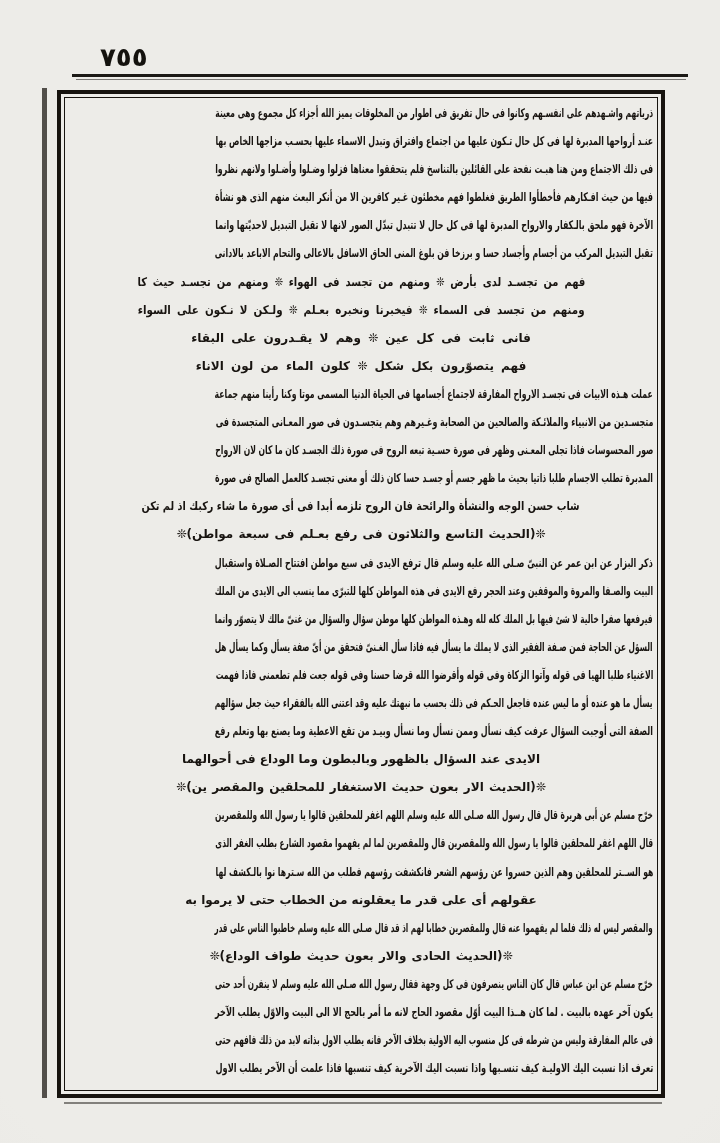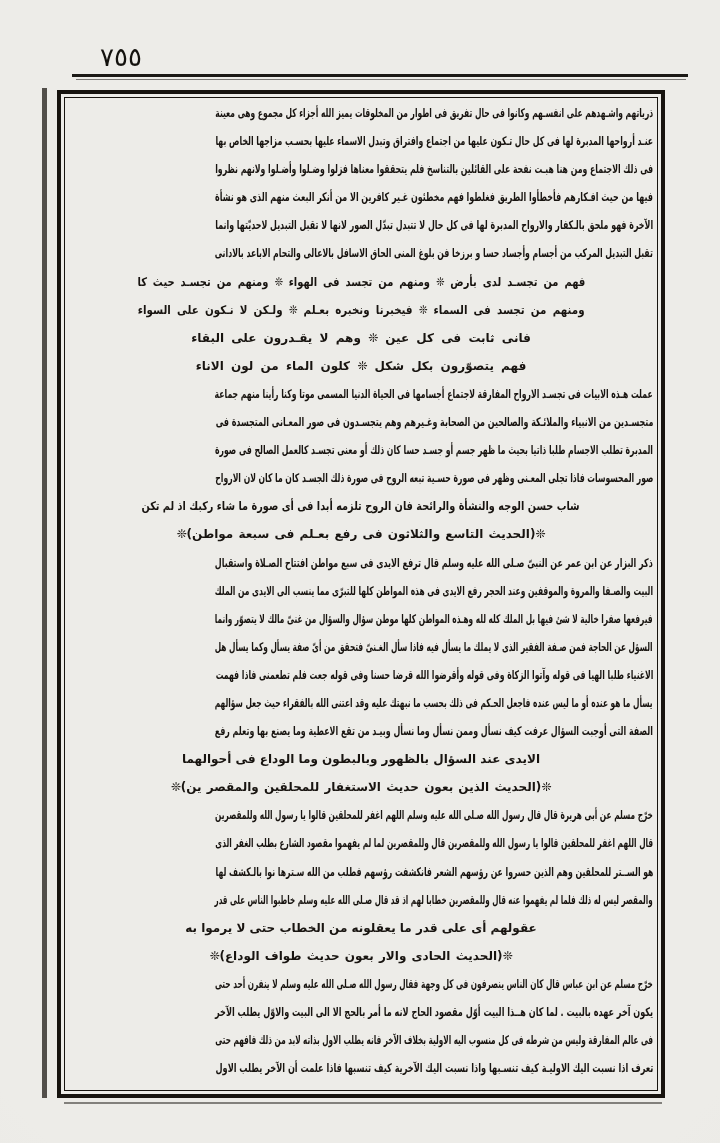--- a/index.html
+++ b/index.html
@@ -4,21 +4,21 @@
 <style>
   html,body{margin:0;padding:0;}
   body{
     width:720px;height:1143px;position:relative;overflow:hidden;
     background:radial-gradient(140% 120% at 50% 45%, #edece8 55%, #e1e0dc 100%);
     font-family:"DejaVu Sans", sans-serif;
     color:#1a1712;
   }
   .page-number{
     position:absolute;top:42px;left:100px;direction:rtl;
-    font-size:26px;font-weight:normal;letter-spacing:3px;color:#14120e;
+    font-size:26px;font-weight:bold;letter-spacing:3px;color:#14120e;
   }
   .head-rule{
     position:absolute;top:74px;left:72px;width:616px;height:3px;background:#1c1a16;
   }
   .head-rule::after{
     content:"";position:absolute;top:5px;left:4px;right:2px;height:1px;background:rgba(28,26,22,.55);
   }
   .binding-rule{
     position:absolute;top:88px;left:42px;width:5px;height:1010px;background:#2b2822;opacity:.8;
   }
@@ -64,38 +64,38 @@
       <div class="line body"><span style="transform: scaleX(0.646733);">فى ذلك الاجتماع ومن هنا هبـت نفحة على القائلين بالتناسخ فلم يتحققوا معناها فزلوا وضـلوا وأضـلوا ولانهم نظروا</span></div>
       <div class="line body"><span style="transform: scaleX(0.661382);">فيها من حيث افـكارهم فأخطأوا الطريق فغلطوا فهم مخطئون غـير كافرين الا من أنكر البعث منهم الذى هو نشأة</span></div>
       <div class="line body"><span style="transform: scaleX(0.658399);">الآخرة فهو ملحق بالـكفار والارواح المدبرة لها فى كل حال لا تتبدل تبدّل الصور لانها لا تقبل التبديل لاحديّتها وانما</span></div>
       <div class="line body"><span style="transform: scaleX(0.645304);">تقبل التبديل المركب من أجسام وأجساد حسا و برزخا فن بلوغ المنى الحاق الاسافل بالاعالى والتحام الاباعد بالادانى</span></div>
       <div class="line poem"><span style="transform: scaleX(0.828369); transform-origin: center center;">فهم من تجسـد لدى بأرض ❊ ومنهم من تجسد فى الهواء ❊ ومنهم من تجسـد حيث كا</span></div>
       <div class="line poem"><span style="transform: scaleX(0.858824); transform-origin: center center;">ومنهم من تجسد فى السماء ❊ فيخبرنا ونخبره بعـلم ❊ ولـكن لا نـكون على السواء</span></div>
       <div class="line poem"><span>فانى ثابت فى كل عين ❊ وهم لا يقـدرون على البقاء</span></div>
       <div class="line poem"><span>فهم يتصوّرون بكل شكل ❊ كلون الماء من لون الاناء</span></div>
       <div class="line body"><span style="transform: scaleX(0.641758);">عملت هـذه الابيات فى تجسـد الارواح المفارقة لاجتماع أجسامها فى الحياة الدنيا المسمى موتا وكنا رأينا منهم جماعة</span></div>
       <div class="line body"><span style="transform: scaleX(0.662883);">متجسـدين من الانبياء والملائـكة والصالحين من الصحابة وغـيرهم وهم يتجسـدون فى صور المعـانى المتجسدة فى</span></div>
+      <div class="line body"><span style="transform: scaleX(0.638251);">صور المحسوسات فاذا تجلى المعـنى وظهر فى صورة حسـية تبعه الروح فى صورة ذلك الجسـد كان ما كان لان الارواح</span></div>
       <div class="line body"><span style="transform: scaleX(0.643172);">المدبرة تطلب الاجسام طلبا ذاتيا بحيث ما ظهر جسم أو جسـد حسا كان ذلك أو معنى تجسـد كالعمل الصالح فى صورة</span></div>
-      <div class="line body"><span style="transform: scaleX(0.638251);">صور المحسوسات فاذا تجلى المعـنى وظهر فى صورة حسـية تبعه الروح فى صورة ذلك الجسـد كان ما كان لان الارواح</span></div>
       <div class="line center"><span style="transform: scaleX(0.809986); transform-origin: center center;">شاب حسن الوجه والنشأة والرائحة فان الروح تلزمه أبدا فى أى صورة ما شاء ركبك اذ لم تكن</span></div>
       <div class="line heading"><span>❊(الحديث التاسع والثلاثون فى رفع بعـلم فى سبعة مواطن)❊</span></div>
       <div class="line body"><span style="transform: scaleX(0.662883);">ذكر البزار عن ابن عمر عن النبىّ صـلى الله عليه وسلم قال ترفع الايدى فى سبع مواطن افتتاح الصـلاة واستقبال</span></div>
       <div class="line body"><span style="transform: scaleX(0.628633);">البيت والصـفا والمروة والموقفين وعند الحجر  رفع الايدى فى هذه المواطن كلها للتبرّى مما ينسب الى الايدى من الملك</span></div>
       <div class="line body"><span style="transform: scaleX(0.615385);">فيرفعها صفرا خالية لا شئ فيها بل الملك كله لله وهـذه المواطن كلها موطن سؤال والسؤال من غنىّ مالك لا يتصوّر وانما</span></div>
       <div class="line body"><span style="transform: scaleX(0.617989);">السؤل عن الحاجة فمن صـفة الفقير الذى لا يملك ما يسأل فيه فاذا سأل الغـنىّ فتحقق من أىّ صفة يسأل وكما يسأل هل</span></div>
       <div class="line body"><span style="transform: scaleX(0.642464);">الاغنياء طلبا الهيا فى قوله  وآتوا الزكاة  وفى قوله  وأقرضوا الله قرضا حسنا  وفى قوله جعت فلم تطعمنى فاذا فهمت</span></div>
       <div class="line body"><span style="transform: scaleX(0.620616);">يسأل ما هو عنده أو ما ليس عنده فاجعل الحـكم فى ذلك بحسب ما نبهتك عليه وقد اعتنى الله بالفقراء حيث جعل سؤالهم</span></div>
       <div class="line body"><span style="transform: scaleX(0.656918);">الصفة التى أوجبت السؤال عرفت كيف نسأل وممن نسأل وما نسأل وبيـد من تقع الاعطية وما يصنع بها وتعلم رفع</span></div>
       <div class="line center"><span>الايدى عند السؤال بالظهور وبالبطون وما الوداع فى أحوالهما</span></div>
-      <div class="line heading"><span>❊(الحديث الذين بعون حديث الاستغفار للمحلقين والمقصر ين)❊</span></div>
+      <div class="line heading"><span>❊(الحديث الار بعون حديث الاستغفار للمحلقين والمقصر ين)❊</span></div>
       <div class="line body"><span style="transform: scaleX(0.616684);">خرّج مسلم عن أبى هريرة قال قال رسول الله صـلى الله عليه وسلم اللهم اغفر للمحلقين قالوا يا رسول الله وللمقصرين</span></div>
       <div class="line body"><span style="transform: scaleX(0.614737);">قال اللهم اغفر للمحلقين قالوا يا رسول الله وللمقصرين قال وللمقصرين لما لم يفهموا مقصود الشارع بطلب الغفر الذى</span></div>
       <div class="line body"><span style="transform: scaleX(0.644592);">هو الســتر للمحلقين وهم الذين حسروا عن رؤسهم الشعر فانكشفت رؤسهم فطلب من الله سـترها نوا بالـكشف لها</span></div>
+      <div class="line center"><span>عقولهم أى على قدر ما يعقلونه من الخطاب حتى لا يرموا به</span></div>
       <div class="line body"><span style="transform: scaleX(0.597137);">والمقصر ليس له ذلك فلما لم يفهموا عنه قال وللمقصرين خطابا لهم اذ قد قال صـلى الله عليه وسلم خاطبوا الناس على قدر</span></div>
-      <div class="line center"><span>عقولهم أى على قدر ما يعقلونه من الخطاب حتى لا يرموا به</span></div>
       <div class="line heading"><span>❊(الحديث الحادى والار بعون حديث طواف الوداع)❊</span></div>
       <div class="line body"><span style="transform: scaleX(0.610879);">خرّج مسلم عن ابن عباس قال كان الناس ينصرفون فى كل وجهة فقال رسول الله صـلى الله عليه وسلم لا ينفرن أحد حتى</span></div>
       <div class="line body"><span style="transform: scaleX(0.675926);">يكون آخر عهده بالبيت . لما كان هــذا البيت أوّل مقصود الحاج لانه ما أمر بالحج الا الى البيت والاوّل يطلب الآخر</span></div>
       <div class="line body"><span style="transform: scaleX(0.607069);">فى عالم المفارقة وليس من شرطه فى كل منسوب اليه الاولية بخلاف الآخر فانه يطلب الاول بذاته لابد من ذلك فافهم حتى</span></div>
       <div class="line body"><span style="transform: scaleX(0.680653);">تعرف اذا نسبت اليك الاوليـة كيف تنسـبها واذا نسبت اليك الآخرية كيف تنسبها فاذا علمت أن الآخر يطلب الاول</span></div>
     </div>
 </div>
 
 <div class="frame-shadow"></div>
 

